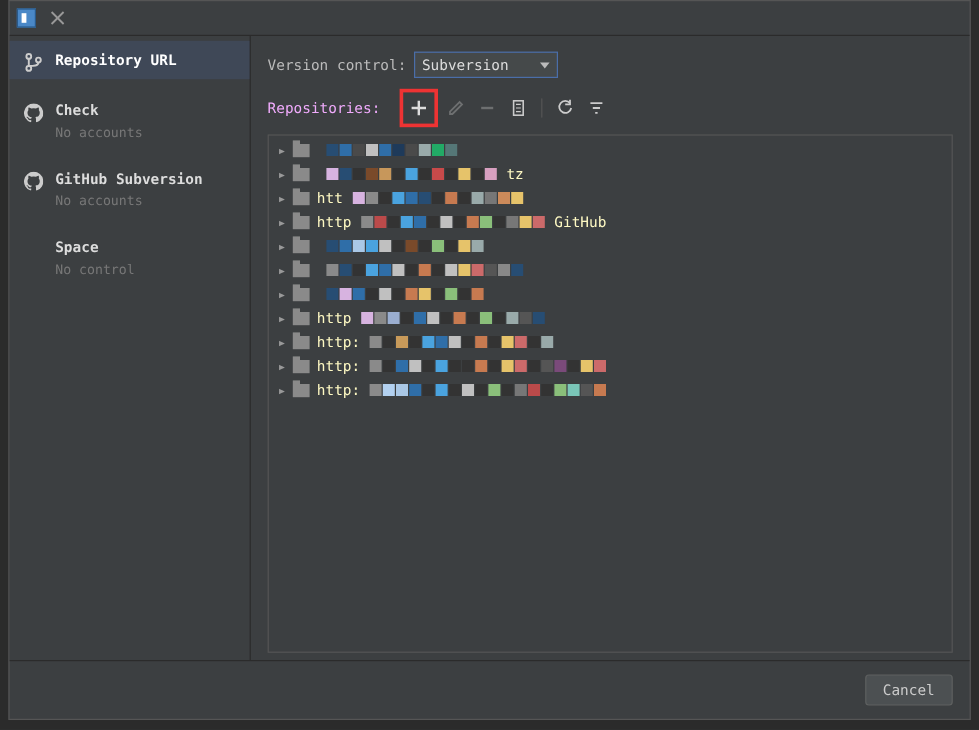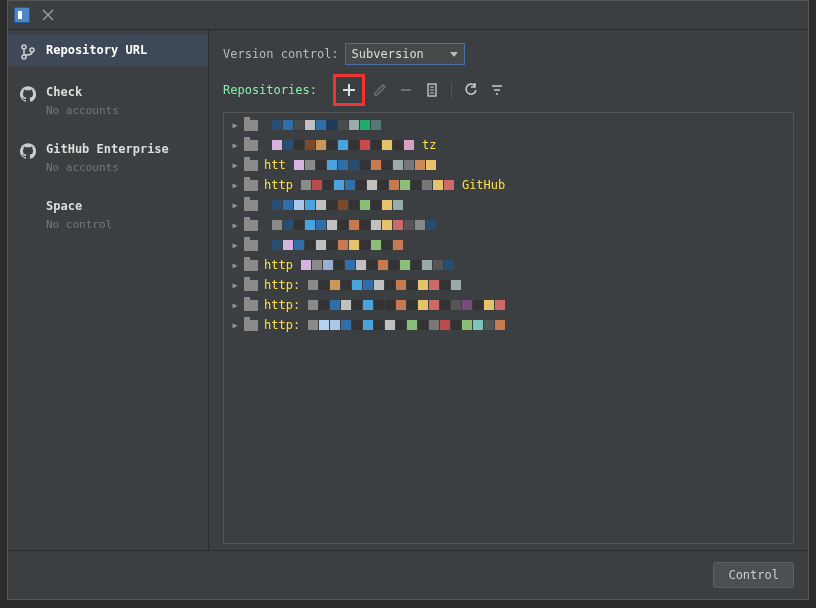--- a/index.html
+++ b/index.html
@@ -145,21 +145,21 @@
   }
   .toolbar {
     display:flex;
     align-items:center;
     gap:4px;
     margin-top:6px;
   }
   .toolbar .tb-lbl{
     font-family:"Consolas","Menlo",monospace;
     font-size:12px;
-    color:#86efac;
+    color:#f0abfc;
     margin-right:12px;
   }
   .tb-btn {
     width:22px;height:22px;
     display:flex;align-items:center;justify-content:center;
     cursor:pointer;
     color:#aaa;
   }
   .tb-btn svg{ width:14px;height:14px; }
   .tb-btn.disabled{ opacity:.45; cursor:default; }
@@ -205,21 +205,21 @@
     background:#8a8a8a;
     position:relative;
     margin-right:2px;
   }
   .tree-row .folder::before{
     content:"";
     position:absolute; left:0; top:-3px; width:6px; height:3px;
     background:#8a8a8a;
   }
   .tree-row .name{
-    color:#fde047;
+    color:#fef9c3;
     font-size:12px;
   }
   .mosaic {
     display:flex;
     gap:1px;
     margin-left:4px;
   }
   .mosaic span{
     width:10px;height:10px;
     display:inline-block;
@@ -308,21 +308,21 @@
         </span>
       </div>
       <div class="side-gap"></div>
       <div class="side-item">
         <span class="icon gh-icon">
           <svg viewBox="0 0 16 16">
               <path d="M8 .2a8 8 0 00-2.53 15.59c.4.07.55-.17.55-.38v-1.33c-2.23.48-2.7-1.07-2.7-1.07-.36-.93-.89-1.18-.89-1.18-.73-.5.06-.49.06-.49.8.06 1.23.83 1.23.83.72 1.23 1.88.87 2.34.67.07-.52.28-.87.5-1.07-1.78-.2-3.64-.89-3.64-3.95 0-.87.31-1.58.82-2.14-.08-.2-.36-1.02.08-2.12 0 0 .67-.21 2.2.82a7.6 7.6 0 014 0c1.53-1.03 2.2-.82 2.2-.82.44 1.1.16 1.92.08 2.12.51.56.82 1.27.82 2.14 0 3.07-1.87 3.75-3.65 3.95.29.25.54.73.54 1.48v2.19c0 .21.15.46.55.38A8 8 0 008 .2z"></path>
             </svg>
         </span>
         <span class="labels">
-          <span class="label">GitHub Enterprise</span>
+          <span class="label">GitHub Subversion</span>
           <span class="sub">No accounts</span>
         </span>
       </div>
       <div class="side-gap"></div>
       <div class="side-item">
         <span class="icon"><span class="space-icon"></span></span>
         <span class="labels">
           <span class="label">Space</span>
           <span class="sub">No control</span>
         </span>
@@ -619,17 +619,17 @@
               </span>
             </div>
           </div>
       </div>
     </div>
 
   </div>
 
   <div class="footer">
     <div class="btn secondary">
-      <span>Control</span>
+      <span>Cancel</span>
     </div>
   </div>
 
 </div>
 
 </body></html>

